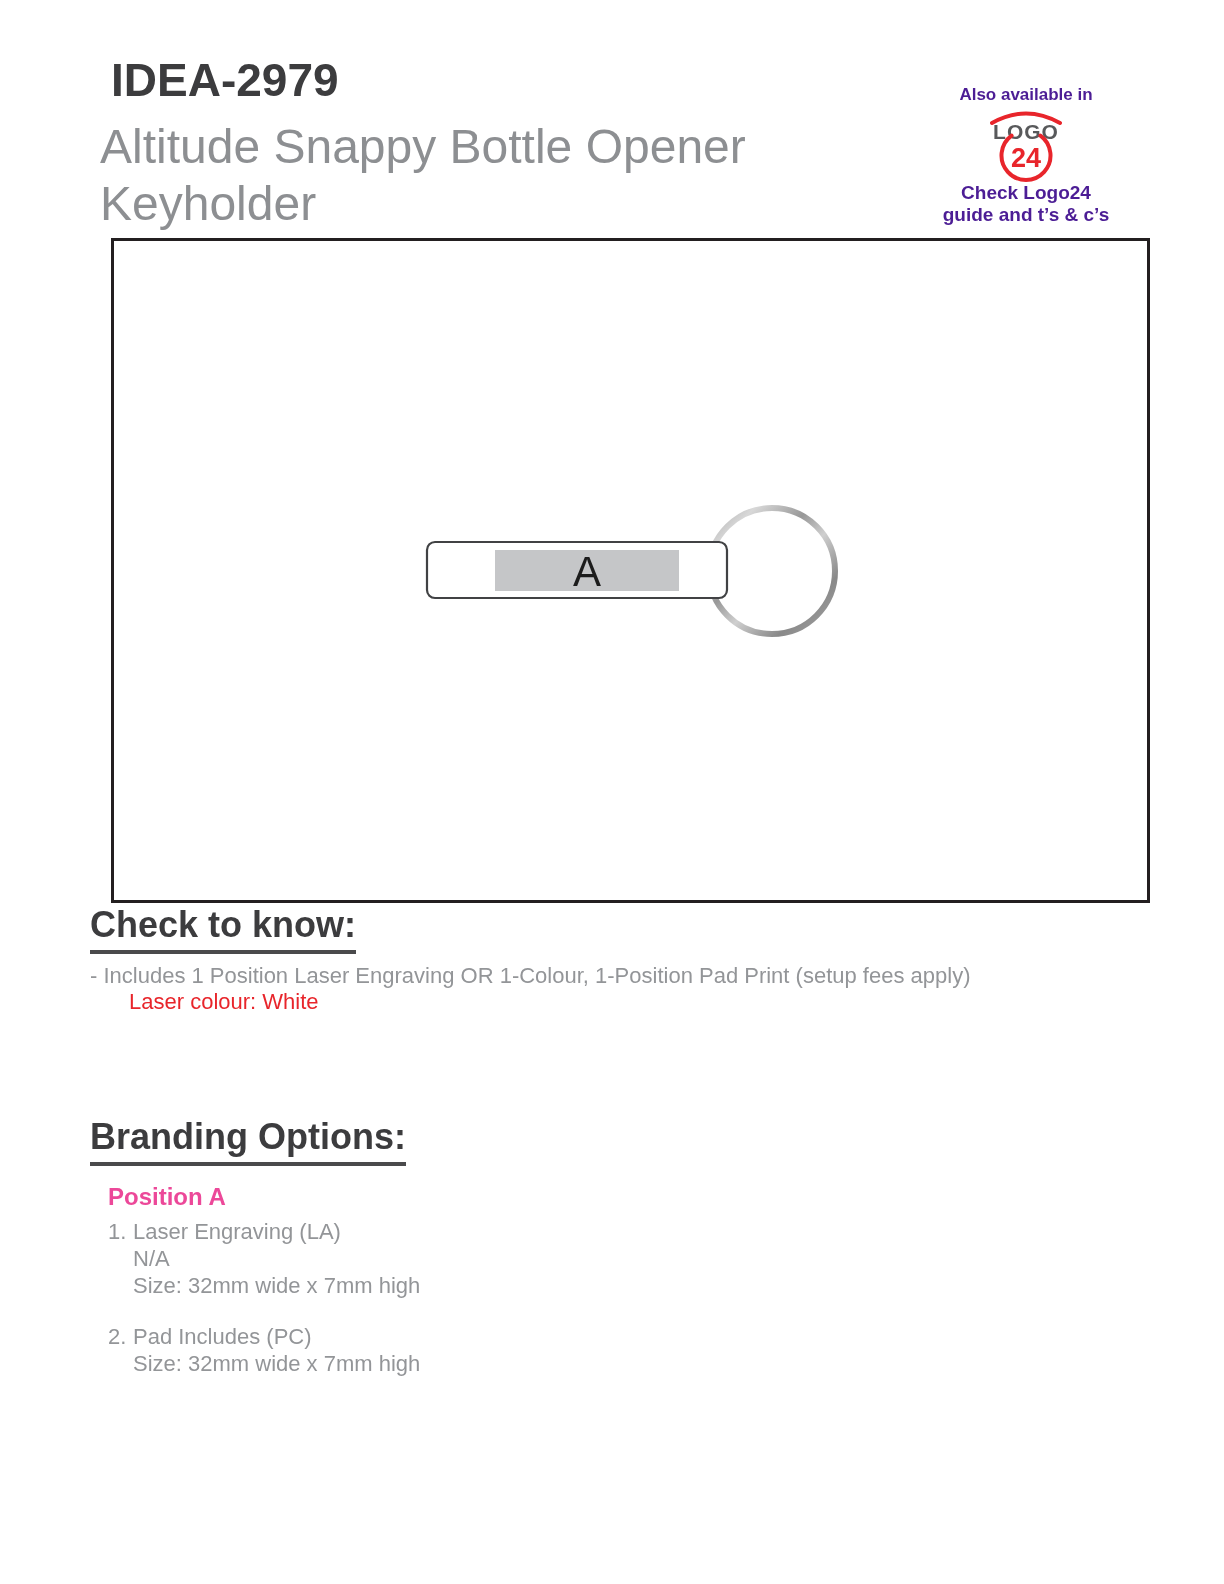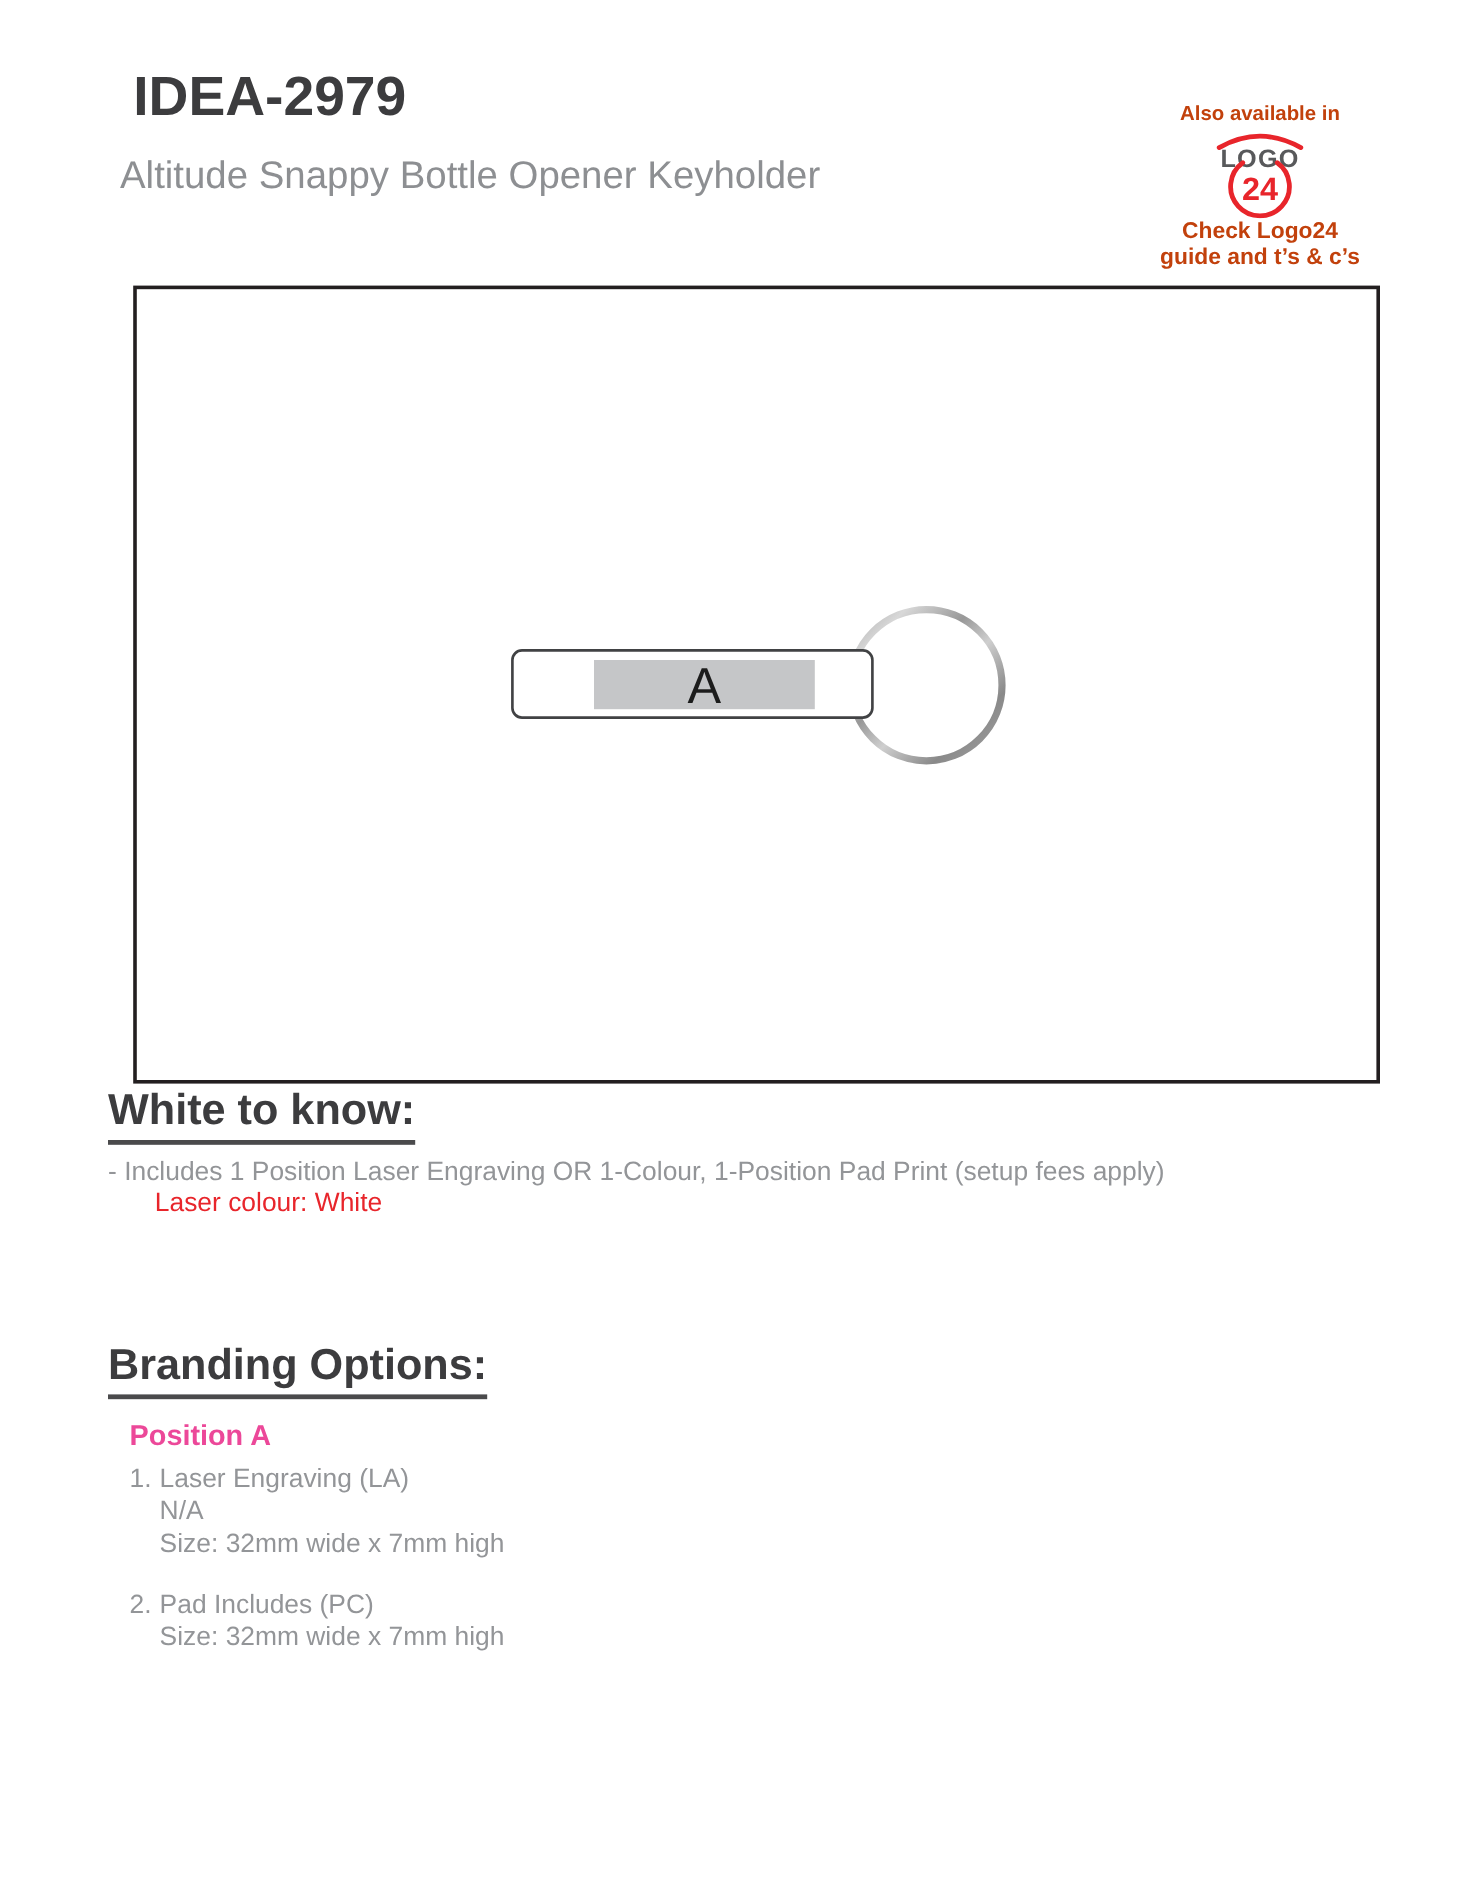--- a/index.html
+++ b/index.html
@@ -13,28 +13,28 @@
   .page { position: absolute; inset: 0; background: #fff; }
 
   
   .header { position: absolute; left: 100px; top: 56px; width: 800px; }
   .product-code {
     font-size: 46px; font-weight: bold; color: #3c3c3e;
     letter-spacing: 0px; line-height: 1.05; margin-left: 11px;
   }
   .product-name {
     margin-top: 14px;
-    font-size: 32px; font-weight: normal; color: #8d8f92;
+    font-size: 48px; font-weight: normal; color: #8d8f92;
     line-height: 57px; max-width: 720px;
   }
 
   
   .logo24-block {
-    position: absolute; left: 950px; top: 84px; width: 200px;
-    text-align: center; color: #c2410c;
+    position: absolute; left: 926px; top: 84px; width: 200px;
+    text-align: center; color: #4c1d95;
   }
   .logo24-avail { font-size: 17px; font-weight: bold; line-height: 22px; }
   .logo24-svg { display: block; margin: 2px auto 0 auto; }
   .logo24-check { font-size: 19px; font-weight: bold; line-height: 22px; }
 
   
   .image-frame {
     position: absolute; left: 111px; top: 238px;
     width: 1039px; height: 665px;
     border: 3px solid #231f20; background: #fff;
@@ -96,21 +96,21 @@
         </linearGradient>
       </defs>
       <circle cx="352" cy="72" r="63" fill="none" stroke="url(#metal)" stroke-width="6"></circle>
       <rect x="7" y="43" width="300" height="56" rx="8" fill="#ffffff" stroke="#414244" stroke-width="2.2"></rect>
       <rect x="75" y="51" width="184" height="41" fill="#c5c6c8"></rect>
       <text x="167" y="87" text-anchor="middle" font-family="Liberation Sans, sans-serif" font-size="42" fill="#1c1c1c">A</text>
     </svg>
   </div>
 
   <div class="section need-to-know">
-    <div class="section-heading">White to know:</div>
+    <div class="section-heading">Check to know:</div>
     <div class="body-line">- Includes 1 Position Laser Engraving OR 1-Colour, 1-Position Pad Print (setup fees apply)</div>
     <div class="red-line">Laser colour: White</div>
   </div>
 
   <div class="section branding">
     <div class="section-heading">Branding Options:</div>
     <div class="position-block">
       <div class="position-heading">Position A</div>
       <ul class="options-list">
         <li class="option-item">

